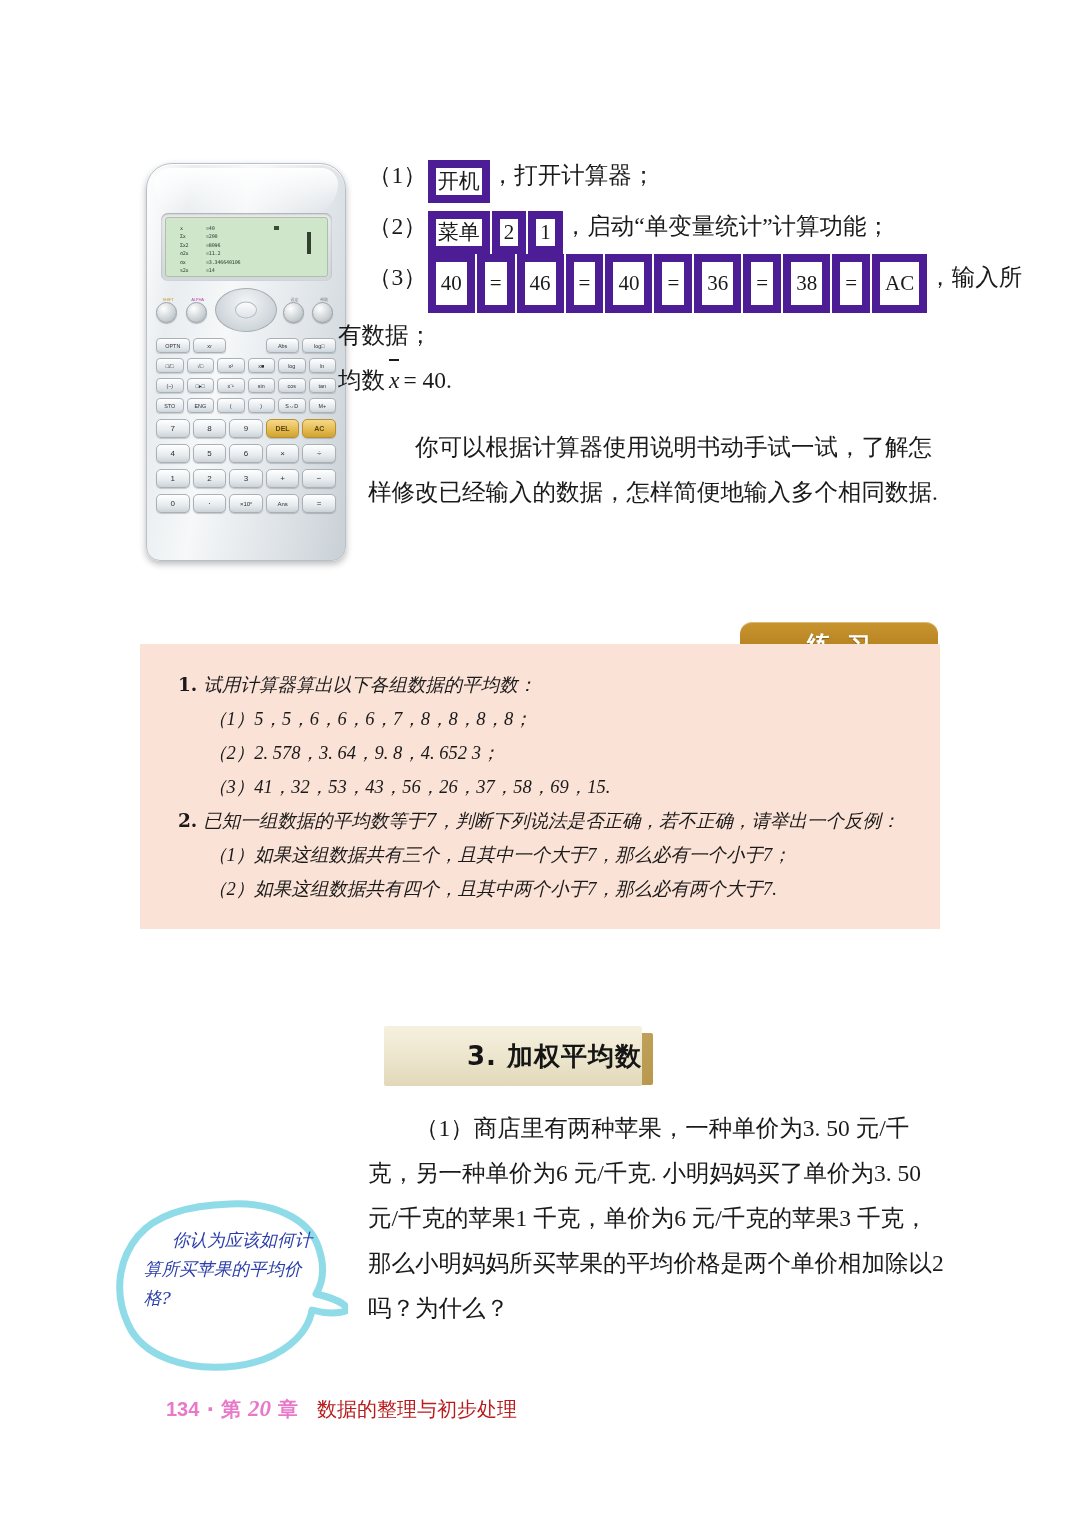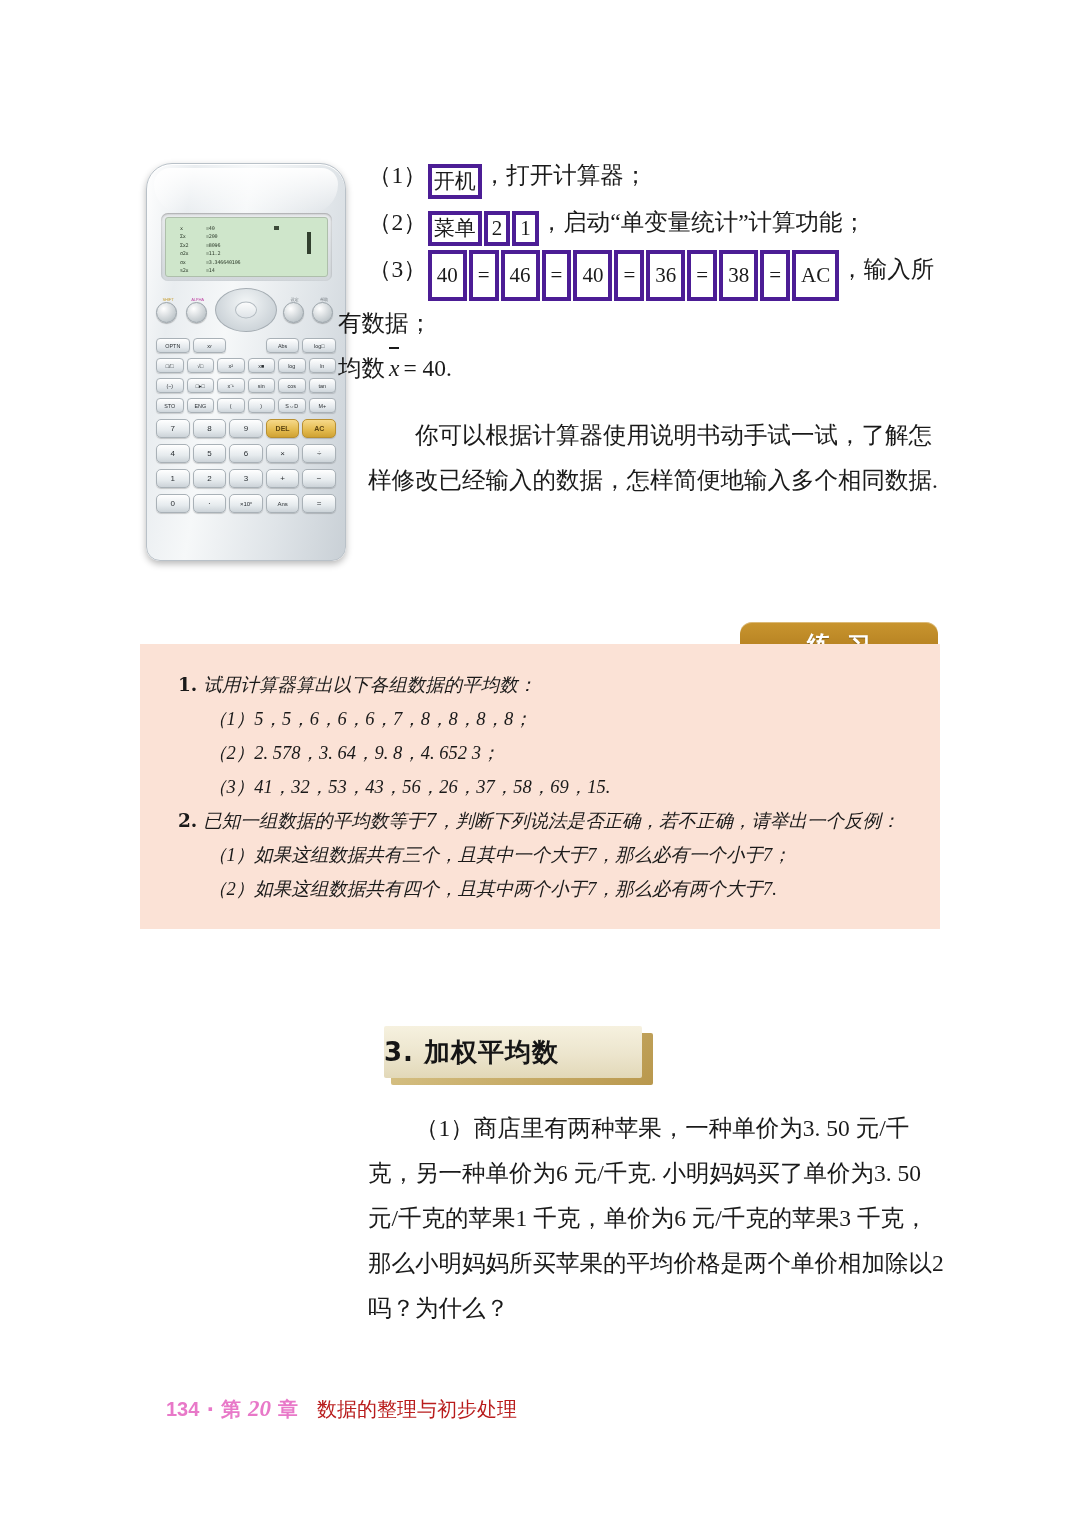--- a/index.html
+++ b/index.html
@@ -90,21 +90,21 @@
     border-color: #b99030; color: #5c4410; font-weight: bold; font-size: 7px;
   }
   .nkey.small { font-size: 6px; }
 
   
   .body-col { position: absolute; left: 368px; top: 152px; width: 582px; }
   .step-line {
     font-size: 23.5px; line-height: 47px; white-space: nowrap;
   }
   .kbx {
-    display: inline-block; border: 4px solid #4c1d95; padding: 0 4px;
+    display: inline-block; border: 8px solid #4c1d95; padding: 0 4px;
     line-height: 27px; margin: 0 1px; vertical-align: -5px; font-size: 21px;
     background: #fff;
   }
   .kbx.cn { font-size: 21px; padding: 0 2px; }
   .kbx.nar { padding: 8px 5px; }
   .wrap-line { font-size: 23.5px; line-height: 45px; }
   .para { font-size: 23.5px; line-height: 45px; text-indent: 47px; margin-top: 22px; }
   .ovl { position: relative; display: inline-block; }
   .ovl::before {
     content: ""; position: absolute; left: 0; right: 0; top: 1px; height: 1.6px; background: #1a1a1a;
@@ -139,24 +139,24 @@
   
   .sec-head {
     position: absolute; left: 384px; top: 1026px; width: 262px; height: 56px;
   }
   .sec-head .shadow {
     position: absolute; left: 7px; top: 7px; width: 262px; height: 52px;
     background: linear-gradient(135deg,#d8c489,#b9984d);
     border-radius: 2px;
   }
   .sec-head .plate {
-    position: absolute; left: 0; top: 0; width: 258px; height: 52px;
+    position: absolute; left: 0; top: 0; width: 258px; height: 60px;
     background: linear-gradient(180deg,#f6f1df 0%,#ece5cd 55%,#e2d8b8 100%);
     border-radius: 2px;
-    display: flex; align-items: center; justify-content: flex-start;
+    display: flex; align-items: center; justify-content: flex-end;
   }
   .sec-head .plate span {
     font-size: 26px; font-weight: bold; color: #151515;
     font-family: "DejaVu Sans", "Liberation Sans", sans-serif; letter-spacing: 1px;
   }
 
   
   .bubble { position: absolute; left: 112px; top: 1198px; width: 236px; height: 178px; }
   .bubble svg { position: absolute; inset: 0; }
   .bubble-text {
@@ -356,20 +356,29 @@
     <div class="shadow"></div>
     <div class="plate">
       <span>3.  加权平均数</span>
     </div>
   </div>
 
   <div style="position:absolute;left:368px;top:1106px;width:582px">
     <div class="wrap-line" style="text-indent:47px">（1）商店里有两种苹果，一种单价为3. 50 元/千克，另一种单价为6 元/千克. 小明妈妈买了单价为3. 50 元/千克的苹果1 千克，单价为6 元/千克的苹果3 千克，那么小明妈妈所买苹果的平均价格是两个单价相加除以2 吗？为什么？</div>
   </div>
 
+  <div class="bubble">
+    <svg viewBox="0 0 236 178">
+      <path d="M118 6 C160 4 196 20 206 48 C214 70 210 86 204 96
+               C222 100 234 106 236 112 C228 116 214 116 200 112
+               C196 136 170 162 124 168 C74 174 30 158 16 126
+               C2 96 6 62 26 38 C46 14 84 7 118 6 Z" fill="#ffffff" stroke="#8fdbe8" stroke-width="7" stroke-linejoin="round"></path>
+    </svg>
+    <div class="bubble-text">你认为应该如何计算所买苹果的平均价格?</div>
+  </div>
 
   <div class="footer">
     <span class="pg">134</span>
     <span>·</span>
     <span>第</span>
     <span class="chap-num">20</span>
     <span>章</span>
     <span class="chap-title">数据的整理与初步处理</span>
   </div>
 

